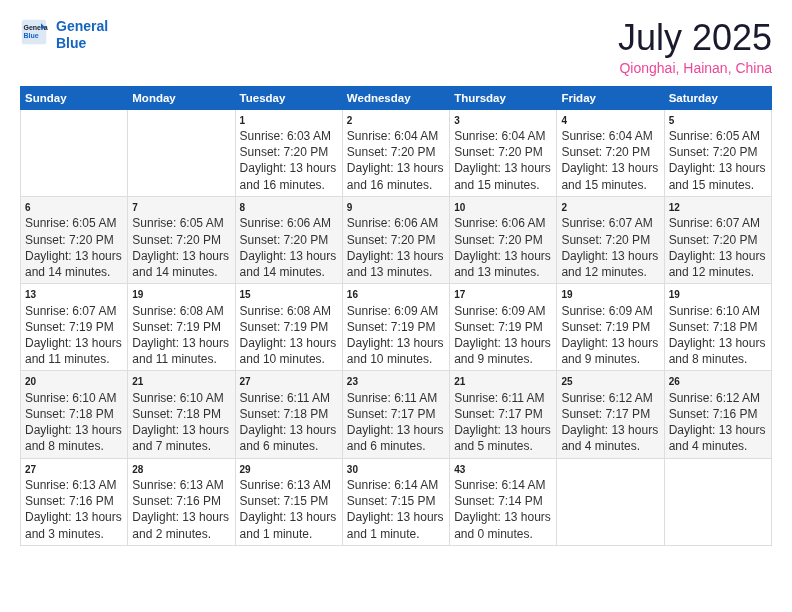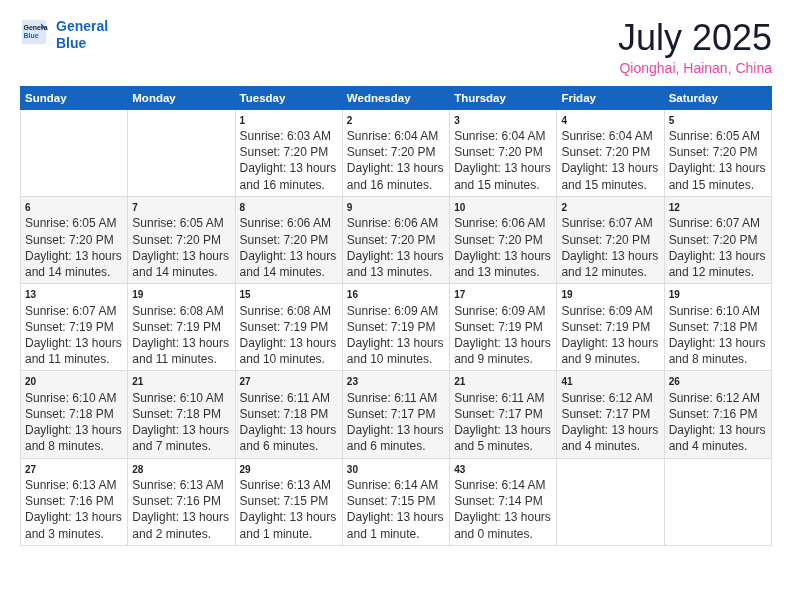--- a/index.html
+++ b/index.html
@@ -302,21 +302,21 @@
 and 6 minutes.</div>
           </td>
           <td>
             <span class="day-num">21</span>
             <div class="day-info" style="white-space: pre-line;">Sunrise: 6:11 AM
 Sunset: 7:17 PM
 Daylight: 13 hours
 and 5 minutes.</div>
           </td>
           <td>
-            <span class="day-num">41</span>
+            <span class="day-num">25</span>
             <div class="day-info" style="white-space: pre-line;">Sunrise: 6:12 AM
 Sunset: 7:17 PM
 Daylight: 13 hours
 and 4 minutes.</div>
           </td>
           <td>
             <span class="day-num">26</span>
             <div class="day-info" style="white-space: pre-line;">Sunrise: 6:12 AM
 Sunset: 7:16 PM
 Daylight: 13 hours

